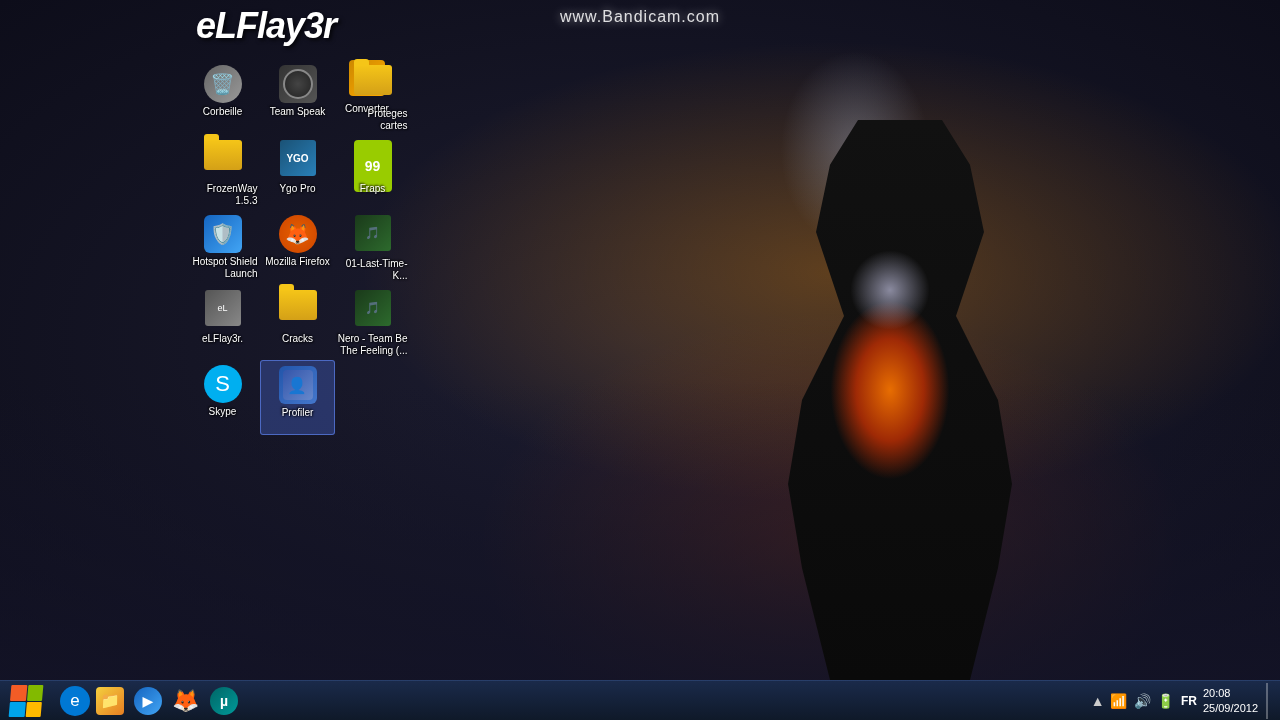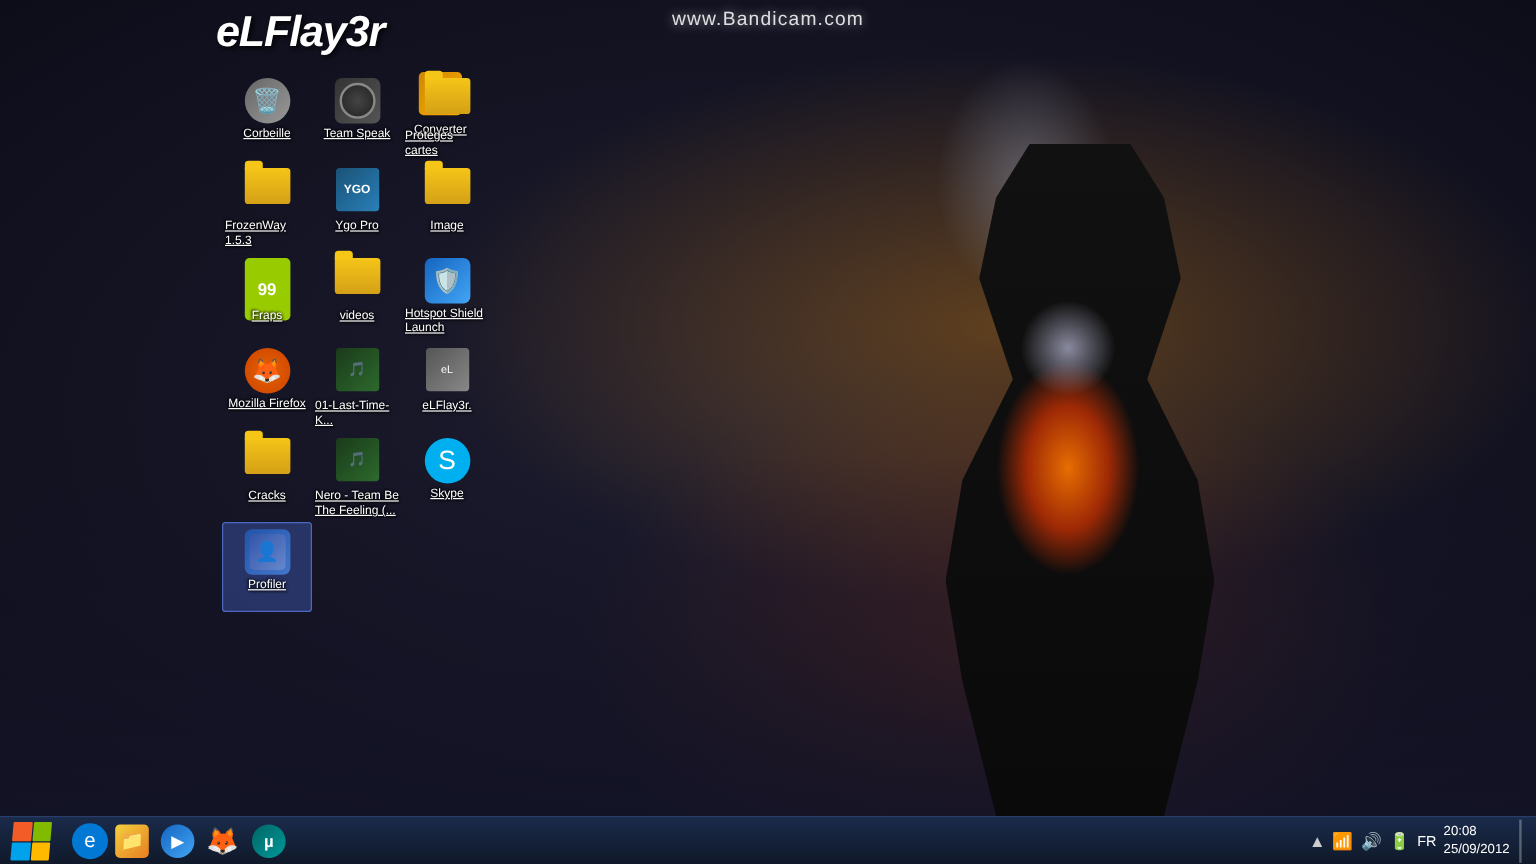--- a/index.html
+++ b/index.html
@@ -73,21 +73,21 @@
       letter-spacing: 1px;
       text-shadow: 0 0 10px rgba(255,255,255,0.5);
       pointer-events: none;
       z-index: 10;
     }
 
     
     #channel-name {
       position: absolute;
       top: 5px;
-      left: 180px;
+      left: 196px;
       color: #ffffff;
       font-size: 36px;
       font-weight: 900;
       font-style: italic;
       font-family: Arial Black, sans-serif;
       text-shadow: 2px 2px 4px rgba(0,0,0,0.8);
       z-index: 10;
       letter-spacing: -1px;
     }
 
@@ -121,26 +121,25 @@
       border-radius: 3px;
       display: flex;
       align-items: flex-start;
       justify-content: center;
       font-size: 24px;
     }
 
     .icon-label {
       color: #ffffff;
       font-size: 10px;
-      text-align: left;
+      text-align: right;
       text-shadow: 1px 1px 2px #000, -1px -1px 2px #000;
       line-height: 1.2;
       max-width: 70px;
       word-wrap: break-word;
-      text-decoration: underline;
     }
 
     
     .selected-icon {
       background: rgba(70,100,200,0.4);
       border: 1px solid rgba(100,140,255,0.6);
       border-radius: 3px;
     }
 
     
@@ -218,21 +217,21 @@
 
     #clock {
       color: #fff;
       font-size: 11px;
       line-height: 1.3;
     }
 
     #language {
       color: #fff;
       font-size: 12px;
-      font-weight: normal;
+      font-weight: bold;
     }
 
     
     .recycle-icon {
       background: linear-gradient(135deg, #666, #999);
       border-radius: 50%;
       width: 38px; height: 38px;
       display: flex; align-items: center; justify-content: center;
       font-size: 20px;
     }
@@ -412,41 +411,29 @@
       <div class="icon-label">FrozenWay 1.5.3</div>
     </div>
 
     <div class="desktop-icon">
       <div class="icon-img">
         <div style="width:36px;height:36px;background:linear-gradient(135deg,#1a5276,#2980b9);border-radius:3px;display:flex;align-items:center;justify-content:center;font-size:10px;color:#fff;font-weight:bold;">YGO</div>
       </div>
       <div class="icon-label">Ygo Pro</div>
     </div>
 
-    <div class="desktop-icon">
-      <div class="icon-img">
-        <div class="folder-yellow"></div>
-      </div>
-      <div class="icon-label">Image</div>
-    </div>
 
     <div class="desktop-icon">
       <div class="icon-img">
         <div class="fraps-icon">99</div>
       </div>
       <div class="icon-label">Fraps</div>
     </div>
 
 
-    <div class="desktop-icon">
-      <div class="icon-img">
-        <div class="folder-yellow"></div>
-      </div>
-      <div class="icon-label">videos</div>
-    </div>
 
     <div class="desktop-icon">
       <div class="icon-img hotspot-icon">🛡️</div>
       <div class="icon-label">Hotspot Shield Launch</div>
     </div>
 
 
 
     <div class="desktop-icon">
       <div class="icon-img firefox-icon">🦊</div>

